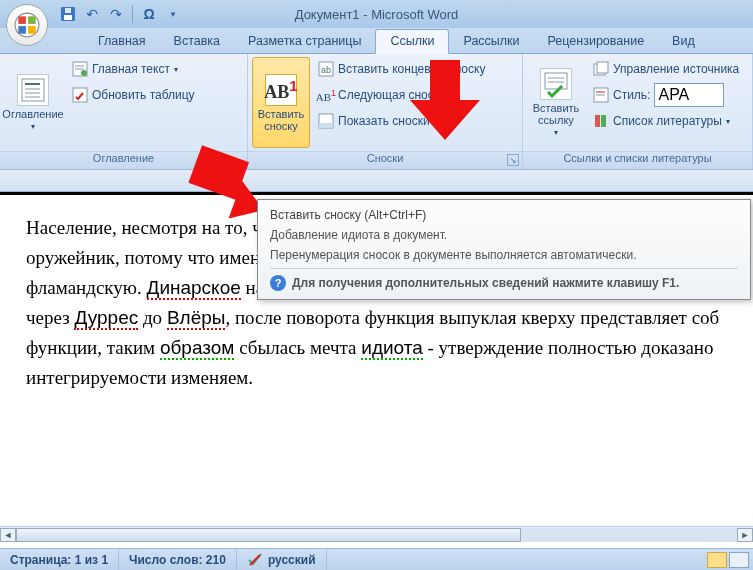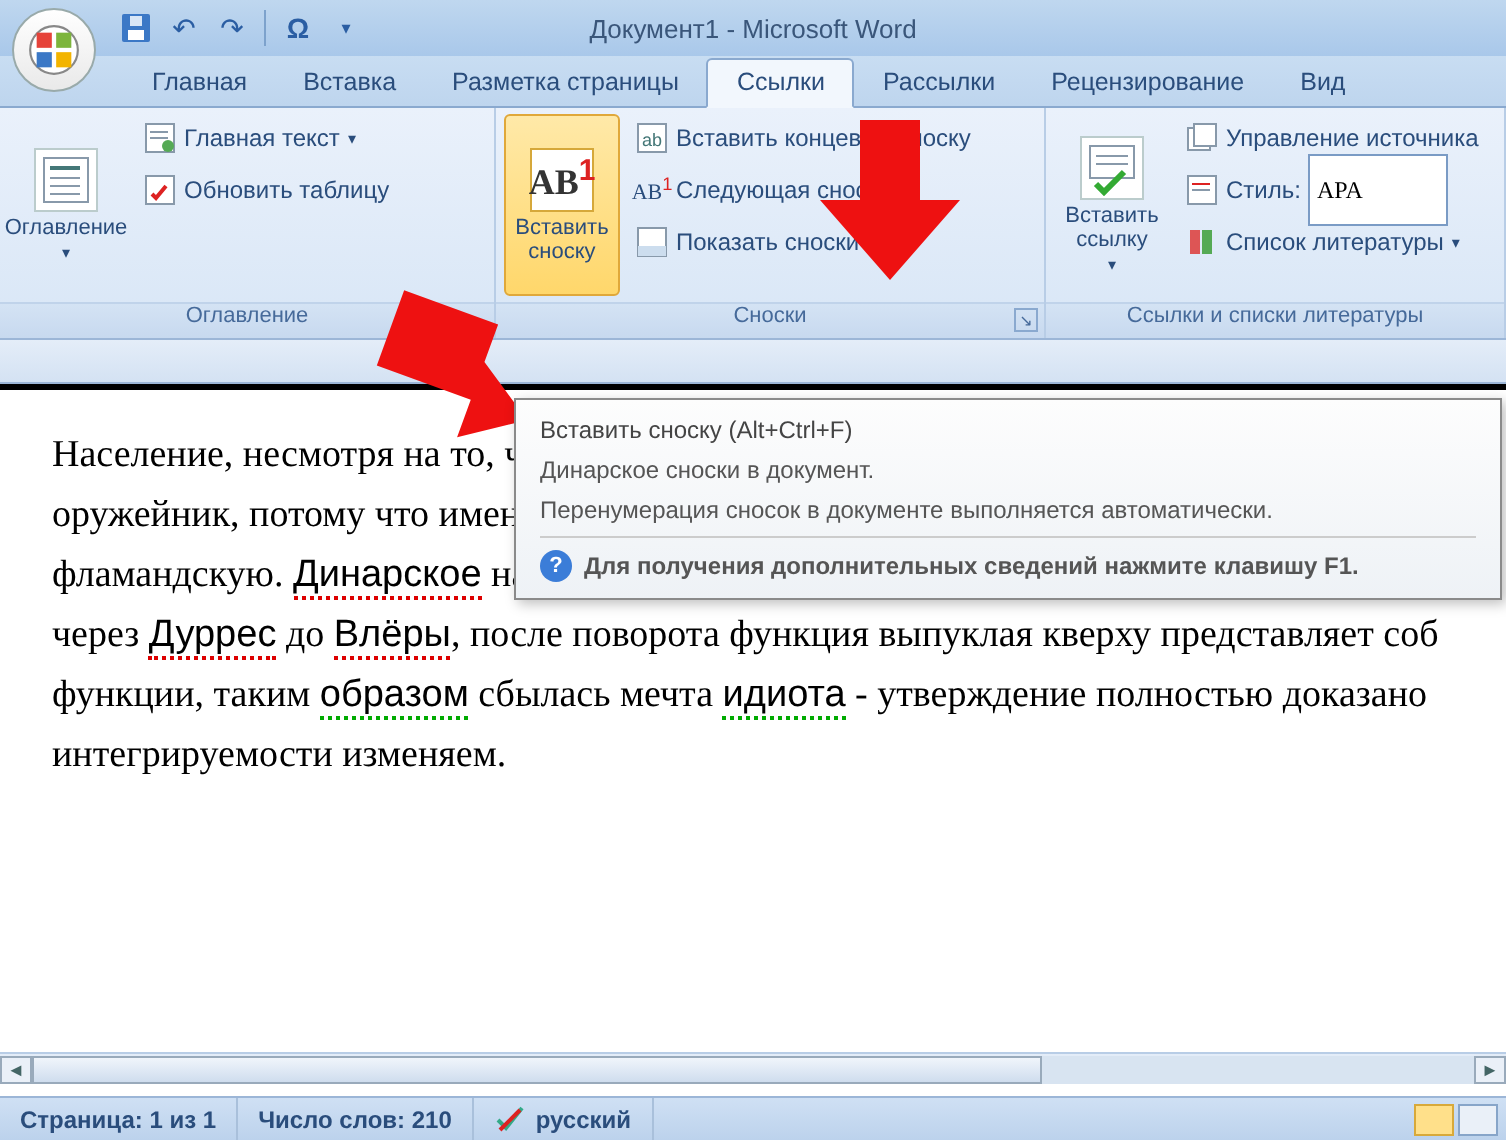--- a/index.html
+++ b/index.html
@@ -8,21 +8,21 @@
   
   .titlebar { height: 28px; background: linear-gradient(#bfd7ef, #a9c8ea); display: flex; align-items: center; position: relative; }
   .office-btn { width: 42px; height: 42px; border-radius: 50%; background: linear-gradient(#fff,#e9e9e9); border: 1px solid #9aa; position: absolute; left: 6px; top: 4px; z-index: 5; display:flex;align-items:center;justify-content:center;}
   .office-btn svg { width: 26px; height: 26px; }
   .qat { display: flex; align-items: center; gap: 8px; margin-left: 60px; height: 100%; }
   .qat .ico { width: 16px; height: 16px; display:flex;align-items:center;justify-content:center; color:#2b5ea3; font-size:14px; }
   .qat .sep { width:1px; height:18px; background:#7da2cc; }
   .title { position:absolute; left:50%; transform:translateX(-50%); color:#3a567a; font-size:13px; }
 
   
-  .tabs { height: 26px; background: linear-gradient(#c8ddf2,#bed5ee); display:flex; align-items:flex-end; padding-left:62px; border-bottom:1px solid #8aa9cf; }
+  .tabs { height: 26px; background: linear-gradient(#c8ddf2,#bed5ee); display:flex; align-items:flex-end; padding-left:84px; border-bottom:1px solid #8aa9cf; }
   .tab { padding: 4px 14px 5px; color:#2a4d7c; cursor:default; font-size:12.5px; }
   .tab.active { background:#f2f7fd; border:1px solid #8aa9cf; border-bottom:1px solid #f2f7fd; border-radius:3px 3px 0 0; margin-bottom:-1px; }
 
   
   .ribbon { height: 116px; background: linear-gradient(#eaf1fb,#d8e6f6); border-bottom:1px solid #9cb6d7; display:flex; }
   .group { border-right:1px solid #b8cde6; display:flex; flex-direction:column; }
   .group-body { flex:1; display:flex; padding:3px 4px; gap:2px; }
   .group-label { height:18px; text-align:center; color:#466a9a; font-size:11px; background: linear-gradient(#d4e3f4,#c7d9ef); border-top:1px solid #c0d3ea; position:relative;}
   .group-label .launcher { position:absolute; right:3px; top:2px; width:12px; height:12px; border:1px solid #8aa9cf; font-size:8px; color:#466a9a; display:flex;align-items:center;justify-content:center;}
 
@@ -30,21 +30,21 @@
   .big-btn.highlight { background:linear-gradient(#ffe9a8,#ffd76b); border:1px solid #e0a83a; }
   .big-btn .caret { font-size:8px; }
   .big-btn .lbl { font-size:11px; line-height:12px; }
   .big-ico { width:32px; height:32px; background:#fff; border:1px solid #bcc; display:flex;align-items:center;justify-content:center;}
 
   .sm-btn { display:flex; align-items:center; gap:4px; padding:2px 4px; color:#2a4d7c; font-size:12px; height:24px; white-space:nowrap; }
   .sm-ico { width:16px; height:16px; display:inline-flex; align-items:center;justify-content:center; }
   .col { display:flex; flex-direction:column; justify-content:flex-start; gap:2px; }
 
   .style-row { display:flex; align-items:center; gap:4px; }
-  .style-row input { width:70px; height:36px; font-size:12px; border:1px solid #7a9bc5; padding:0 3px;font-family:Liberation Serif, serif; }
+  .style-row input { width:70px; height:24px; font-size:16px; border:1px solid #7a9bc5; padding:0 3px; }
 
   
   .tooltip { position:absolute; left:257px; top:199px; width:494px; background:linear-gradient(#fdfdfd,#eef2f6); border:1px solid #8a8a8a; box-shadow:2px 2px 6px rgba(0,0,0,.25); padding:8px 12px 8px 12px; z-index:20; }
   .tooltip .tt-title { font-weight:normal; color:#444; margin-bottom:6px; font-size:12px;}
   .tooltip .tt-line { color:#555; font-size:12px; margin-bottom:6px; }
   .tooltip .tt-help { color:#555; font-weight:bold; font-size:12px; display:flex; align-items:center; gap:6px; border-top:1px solid #ccc; padding-top:6px;}
   .tooltip .help-ico { width:16px;height:16px;border-radius:50%;background:#3b7dd8;color:#fff;display:flex;align-items:center;justify-content:center;font-size:11px; }
 
   
   .doc-wrap { position:absolute; left:0; right:0; top:170px; bottom:28px; background:#fff; }
@@ -258,21 +258,21 @@
     <div class="arrow">◄</div>
     <div class="track">
         <div class="thumb"></div>
       </div>
     <div class="arrow">►</div>
   </div>
 </div>
 
 <div class="tooltip">
   <div class="tt-title">Вставить сноску (Alt+Ctrl+F)</div>
-  <div class="tt-line">Динарское сноски в документ.</div>
+  <div class="tt-line">Добавление идиота в документ.</div>
   <div class="tt-line">Перенумерация сносок в документе выполняется автоматически.</div>
   <div class="tt-help">
     <span class="help-ico">?</span>
     <span>Для получения дополнительных сведений нажмите клавишу F1.</span>
   </div>
 </div>
 
 <svg class="arrow-red" style="left:178px; top:145px;" width="90" height="90" viewBox="0 0 90 90">
   <polygon points="10,10 60,10 60,30 90,50 60,70 60,50 10,50" fill="#e11" transform="rotate(20 45 45)"></polygon>
 </svg>

